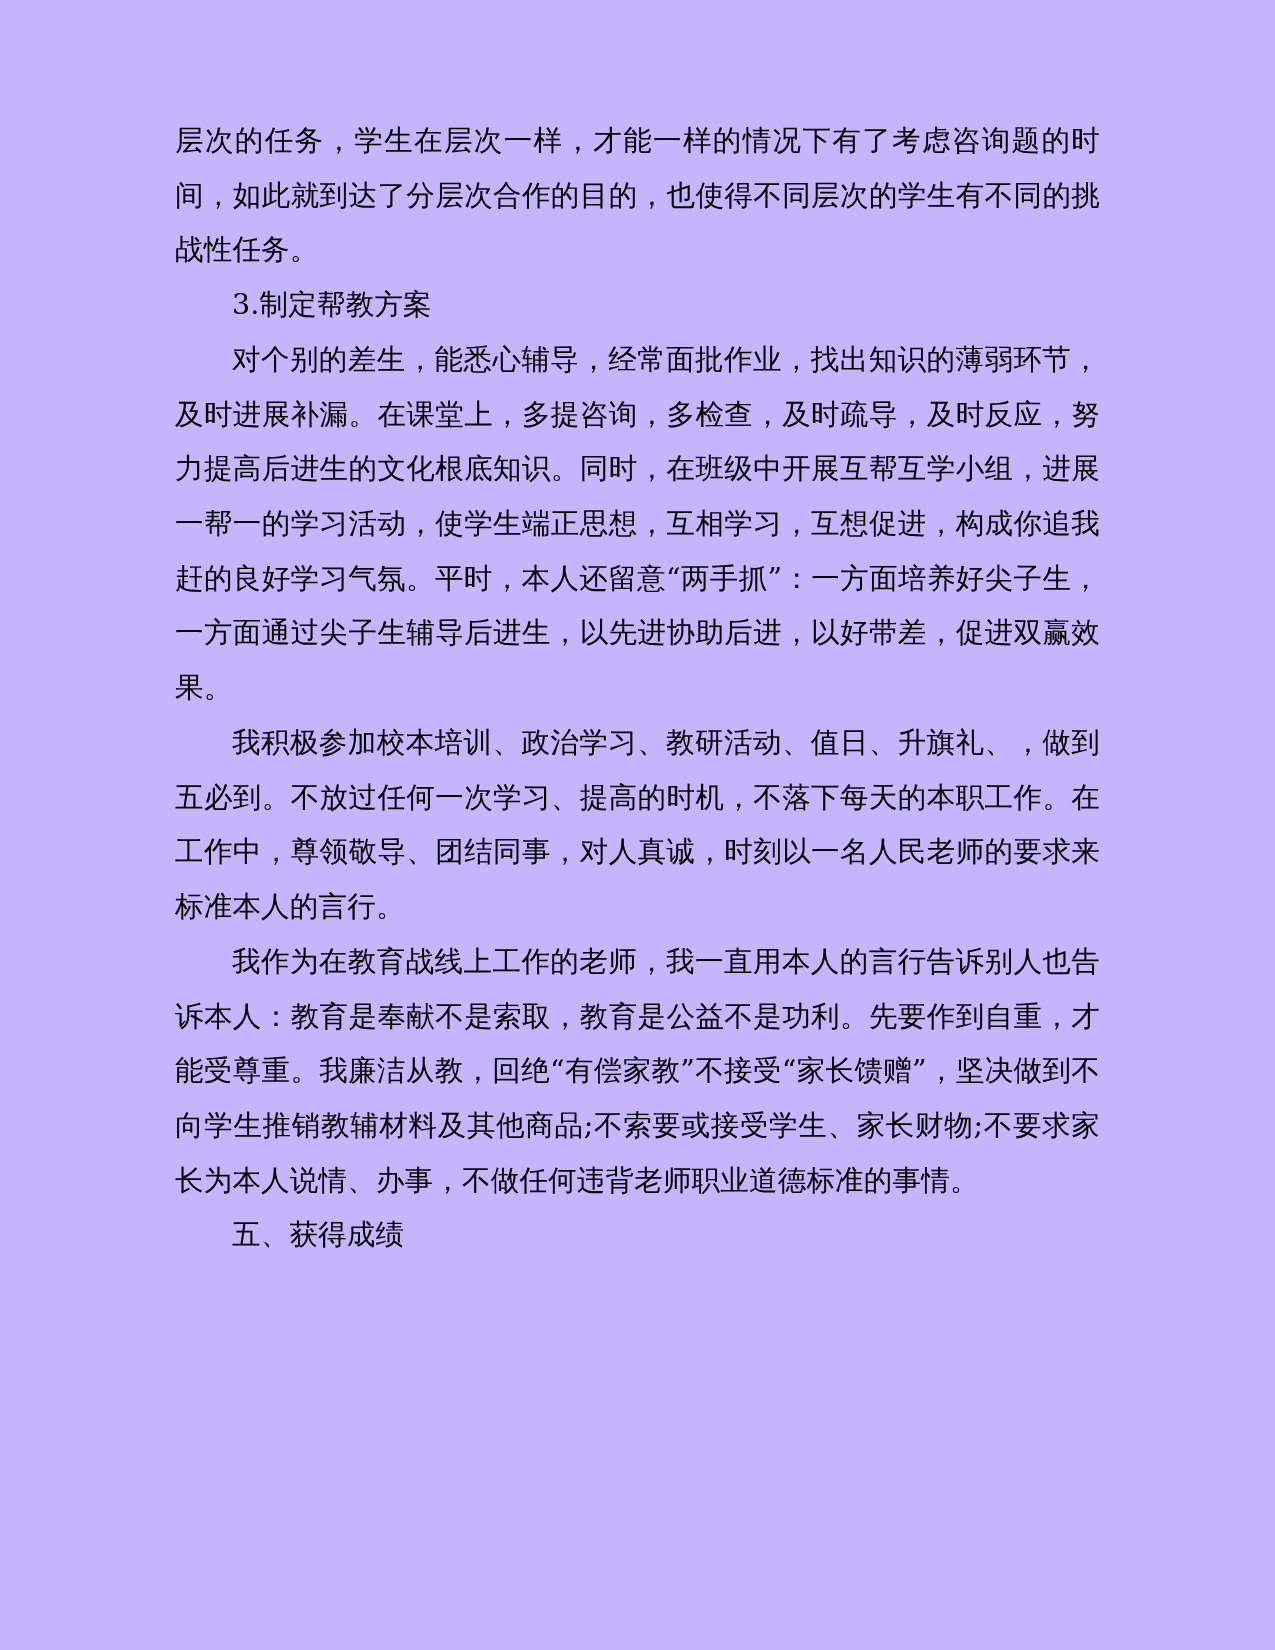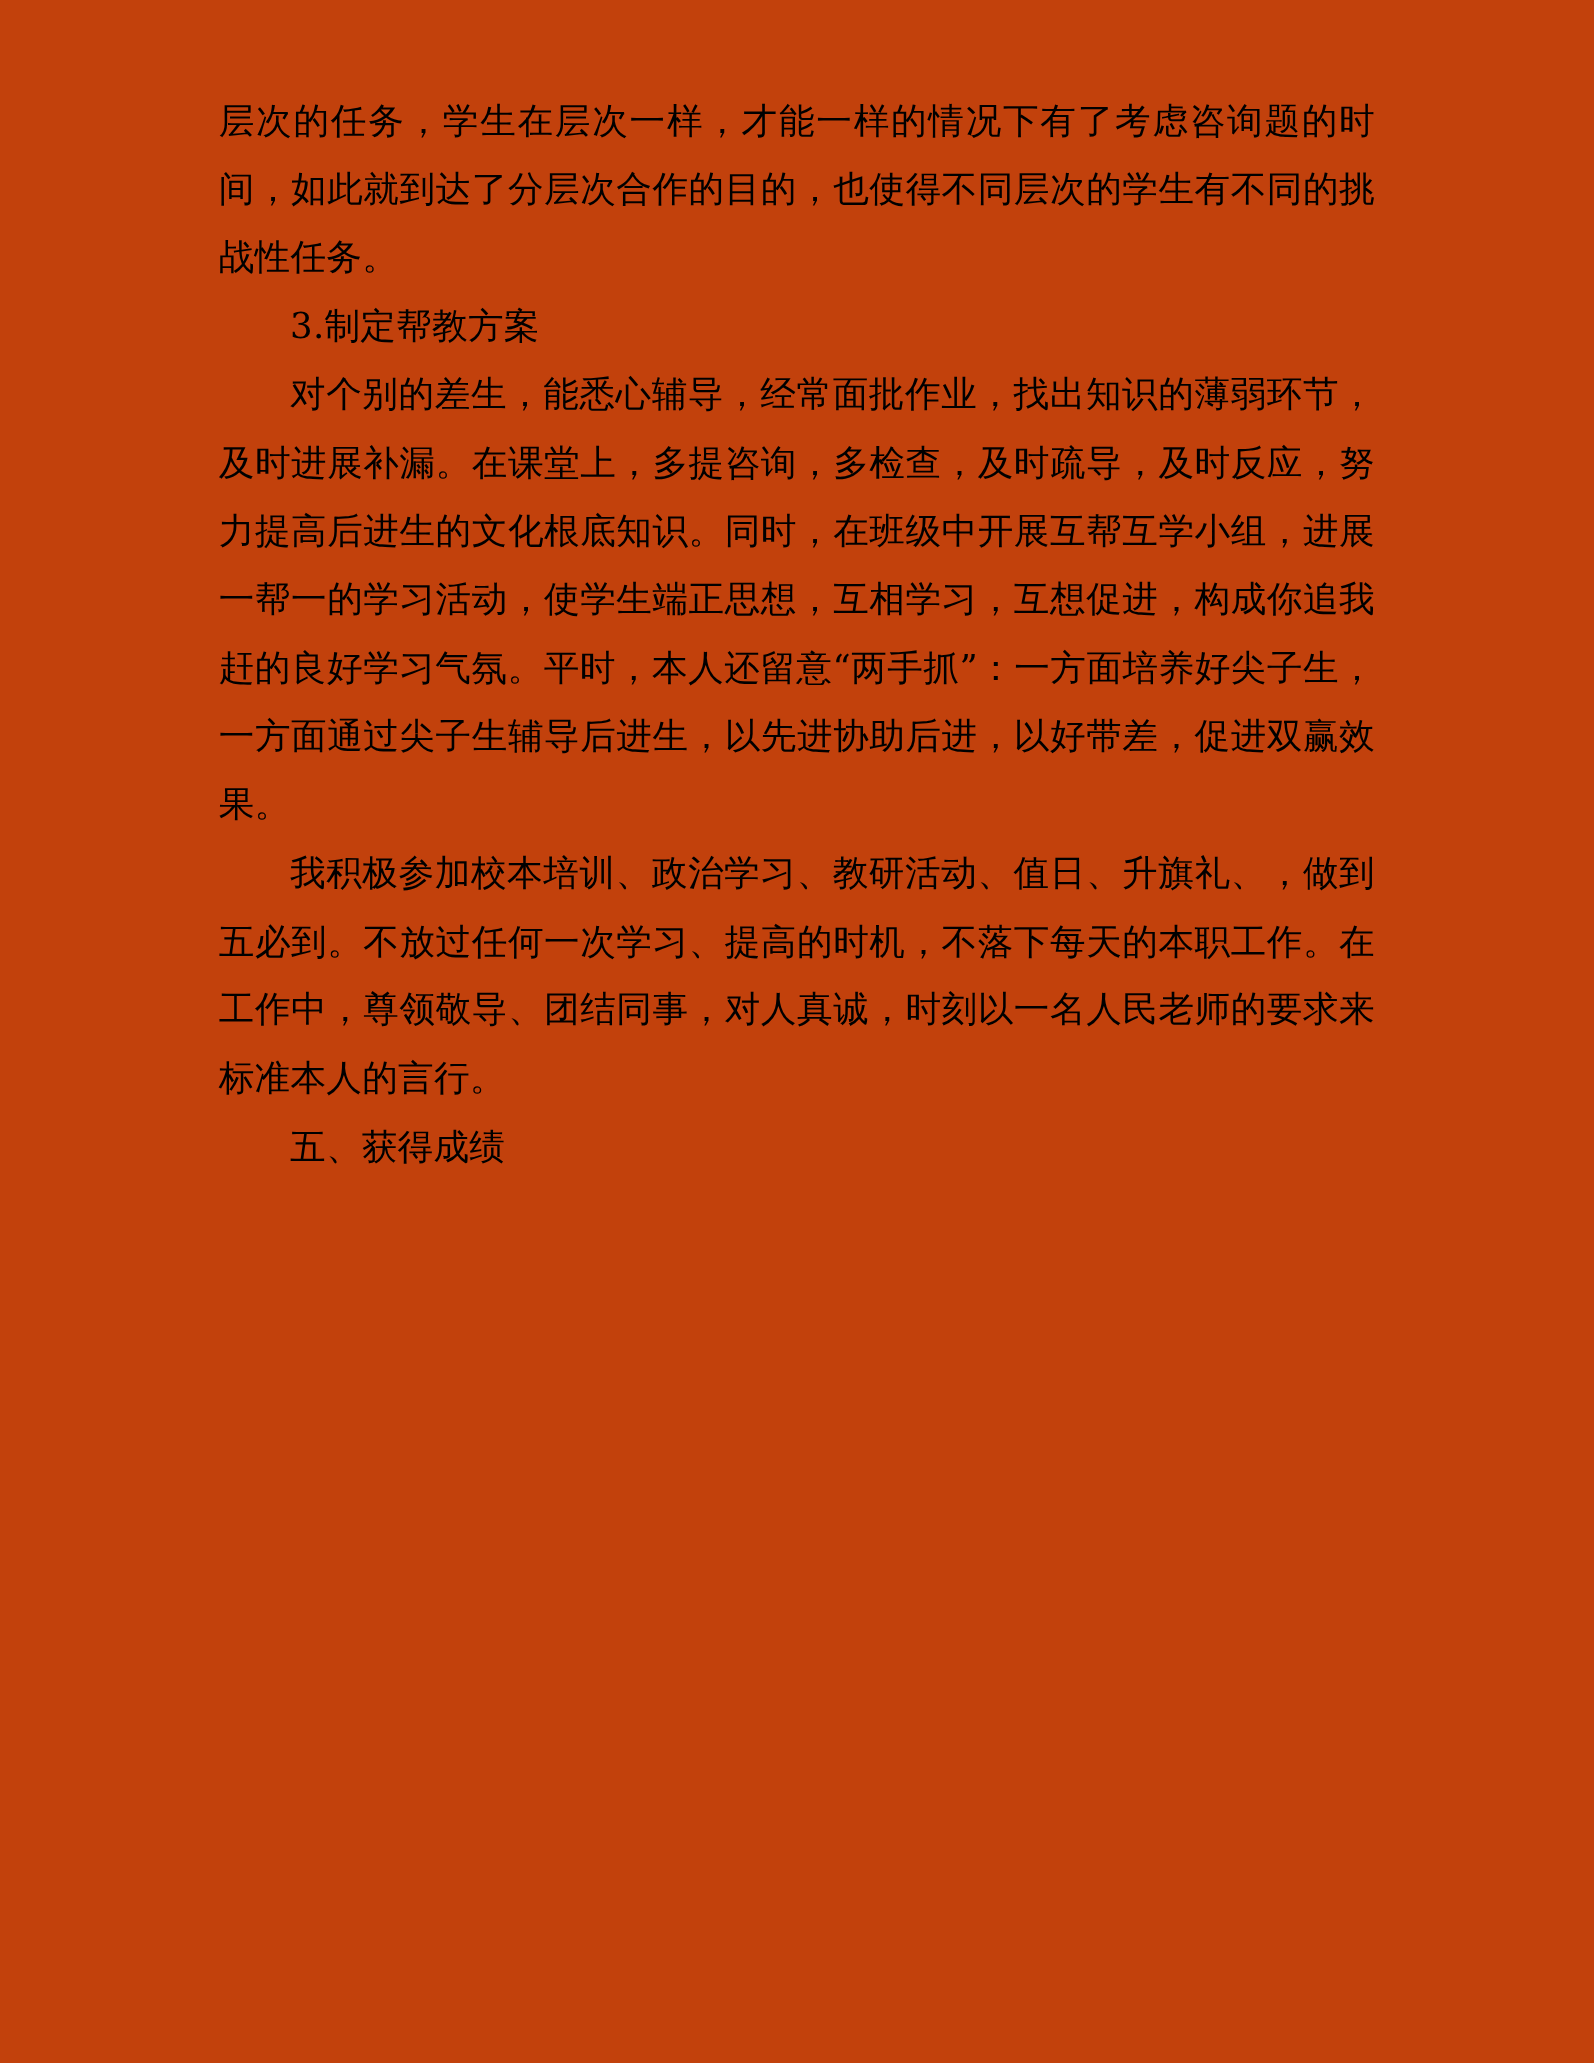--- a/index.html
+++ b/index.html
@@ -3,24 +3,24 @@
 <meta charset="utf-8">
 <style>
   html, body {
     margin: 0;
     padding: 0;
     background: #ffffff;
   }
   .page {
     width: 1275px;
     height: 1650px;
-    background: #c2410c;
+    background: #c4b5fd;
     position: relative;
     box-sizing: border-box;
-    padding: 70px 175px 0 175px;
+    padding: 114px 175px 0 175px;
     font-family: "DejaVu Serif", "Liberation Serif", serif;
     color: #000000;
   }
   .doc-body {
     font-size: 28.5px;
     line-height: 1.92;
     text-align: justify;
     text-justify: inter-ideograph;
     letter-spacing: 0.2px;
   }
@@ -34,16 +34,17 @@
 </style>
 </head>
 <body>
 
 <div class="page">
   <div class="doc-body">
     <p class="para cont">层次的任务，学生在层次一样，才能一样的情况下有了考虑咨询题的时间，如此就到达了分层次合作的目的，也使得不同层次的学生有不同的挑战性任务。</p>
     <p class="para">3.制定帮教方案</p>
     <p class="para">对个别的差生，能悉心辅导，经常面批作业，找出知识的薄弱环节，及时进展补漏。在课堂上，多提咨询，多检查，及时疏导，及时反应，努力提高后进生的文化根底知识。同时，在班级中开展互帮互学小组，进展一帮一的学习活动，使学生端正思想，互相学习，互想促进，构成你追我赶的良好学习气氛。平时，本人还留意“两手抓”：一方面培养好尖子生，一方面通过尖子生辅导后进生，以先进协助后进，以好带差，促进双赢效果。</p>
     <p class="para">我积极参加校本培训、政治学习、教研活动、值日、升旗礼、，做到五必到。不放过任何一次学习、提高的时机，不落下每天的本职工作。在工作中，尊领敬导、团结同事，对人真诚，时刻以一名人民老师的要求来标准本人的言行。</p>
+    <p class="para">我作为在教育战线上工作的老师，我一直用本人的言行告诉别人也告诉本人：教育是奉献不是索取，教育是公益不是功利。先要作到自重，才能受尊重。我廉洁从教，回绝“有偿家教”不接受“家长馈赠”，坚决做到不向学生推销教辅材料及其他商品;不索要或接受学生、家长财物;不要求家长为本人说情、办事，不做任何违背老师职业道德标准的事情。</p>
     <p class="para">五、获得成绩</p>
 
   </div>
 </div>
 
 </body></html>

